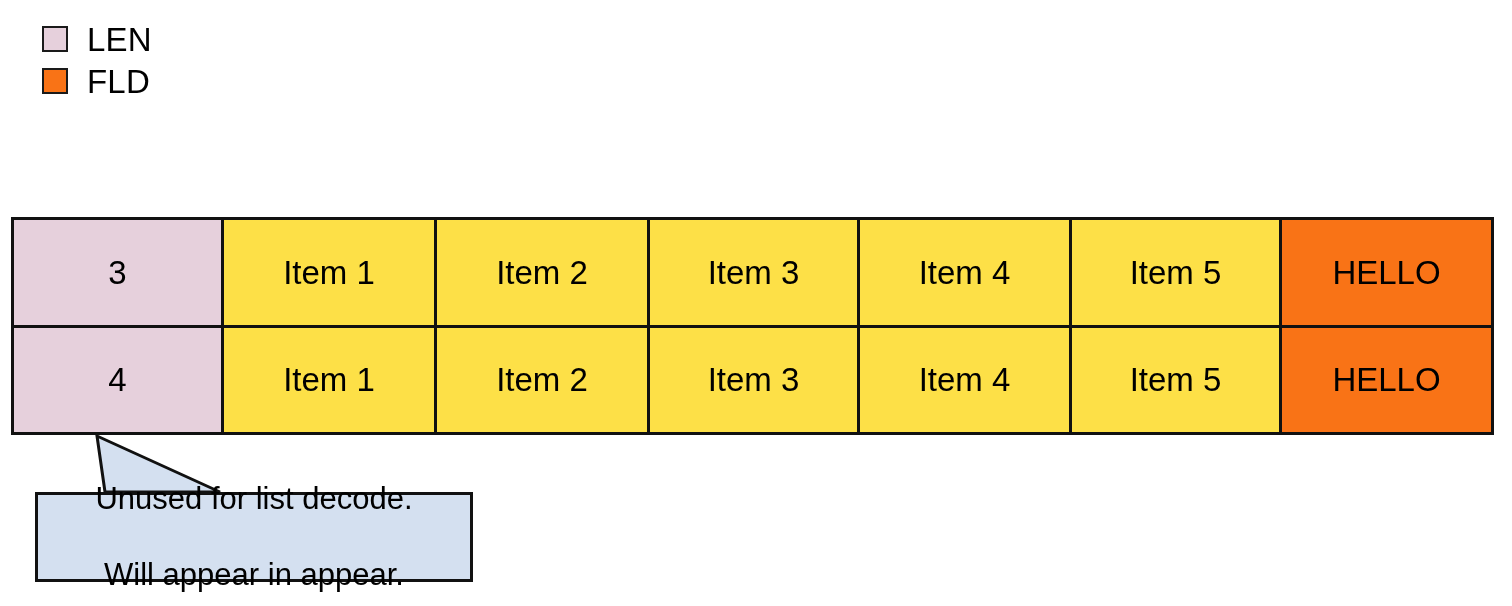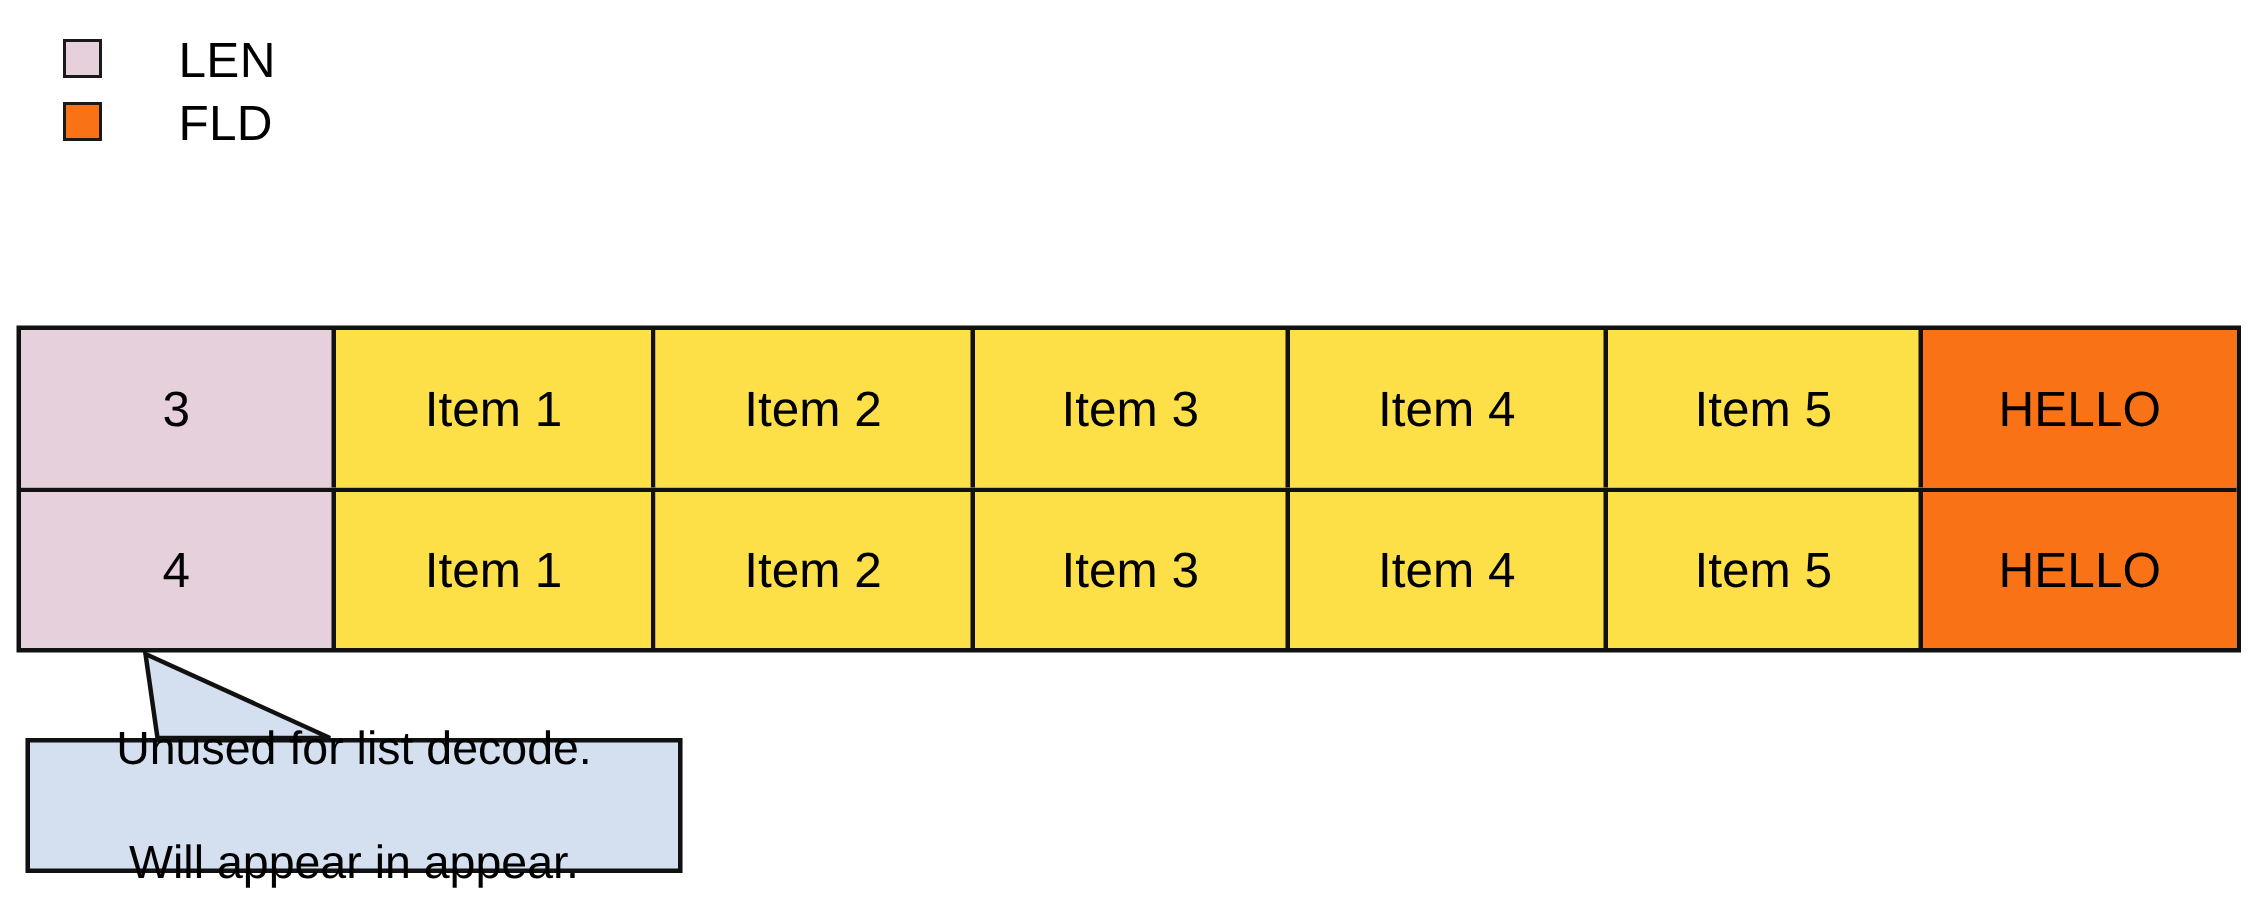--- a/index.html
+++ b/index.html
@@ -20,21 +20,20 @@
   
   .legend {
     position: absolute;
     left: 42px;
     top: 18px;
   }
   .legend-row {
     display: flex;
     align-items: center;
     height: 42px;
-    gap: 32px;
   }
   .legend-swatch {
     width: 26px;
     height: 26px;
     border: 2px solid #1a1a1a;
     box-sizing: border-box;
     flex: 0 0 auto;
   }
   .legend-label {
     margin-left: 19px;
@@ -85,21 +84,21 @@
   
   .w-len { width: 210px; flex: 0 0 210px; }
   .w-lst { width: 213px; flex: 0 0 213px; }
   .w-lst-n { width: 210px; flex: 0 0 210px; }
   .w-lst-p { width: 212px; flex: 0 0 212px; }
   .w-fld { width: 213px; flex: 1 1 auto; }
 
   
   .callout {
     position: absolute;
-    left: 17px;
+    left: 35px;
     top: 492px;
     width: 438px;
     height: 90px;
     background: #d4e0f0;
     border: 3px solid #111111;
     box-sizing: border-box;
     display: flex;
     flex-direction: column;
     align-items: center;
     justify-content: center;

